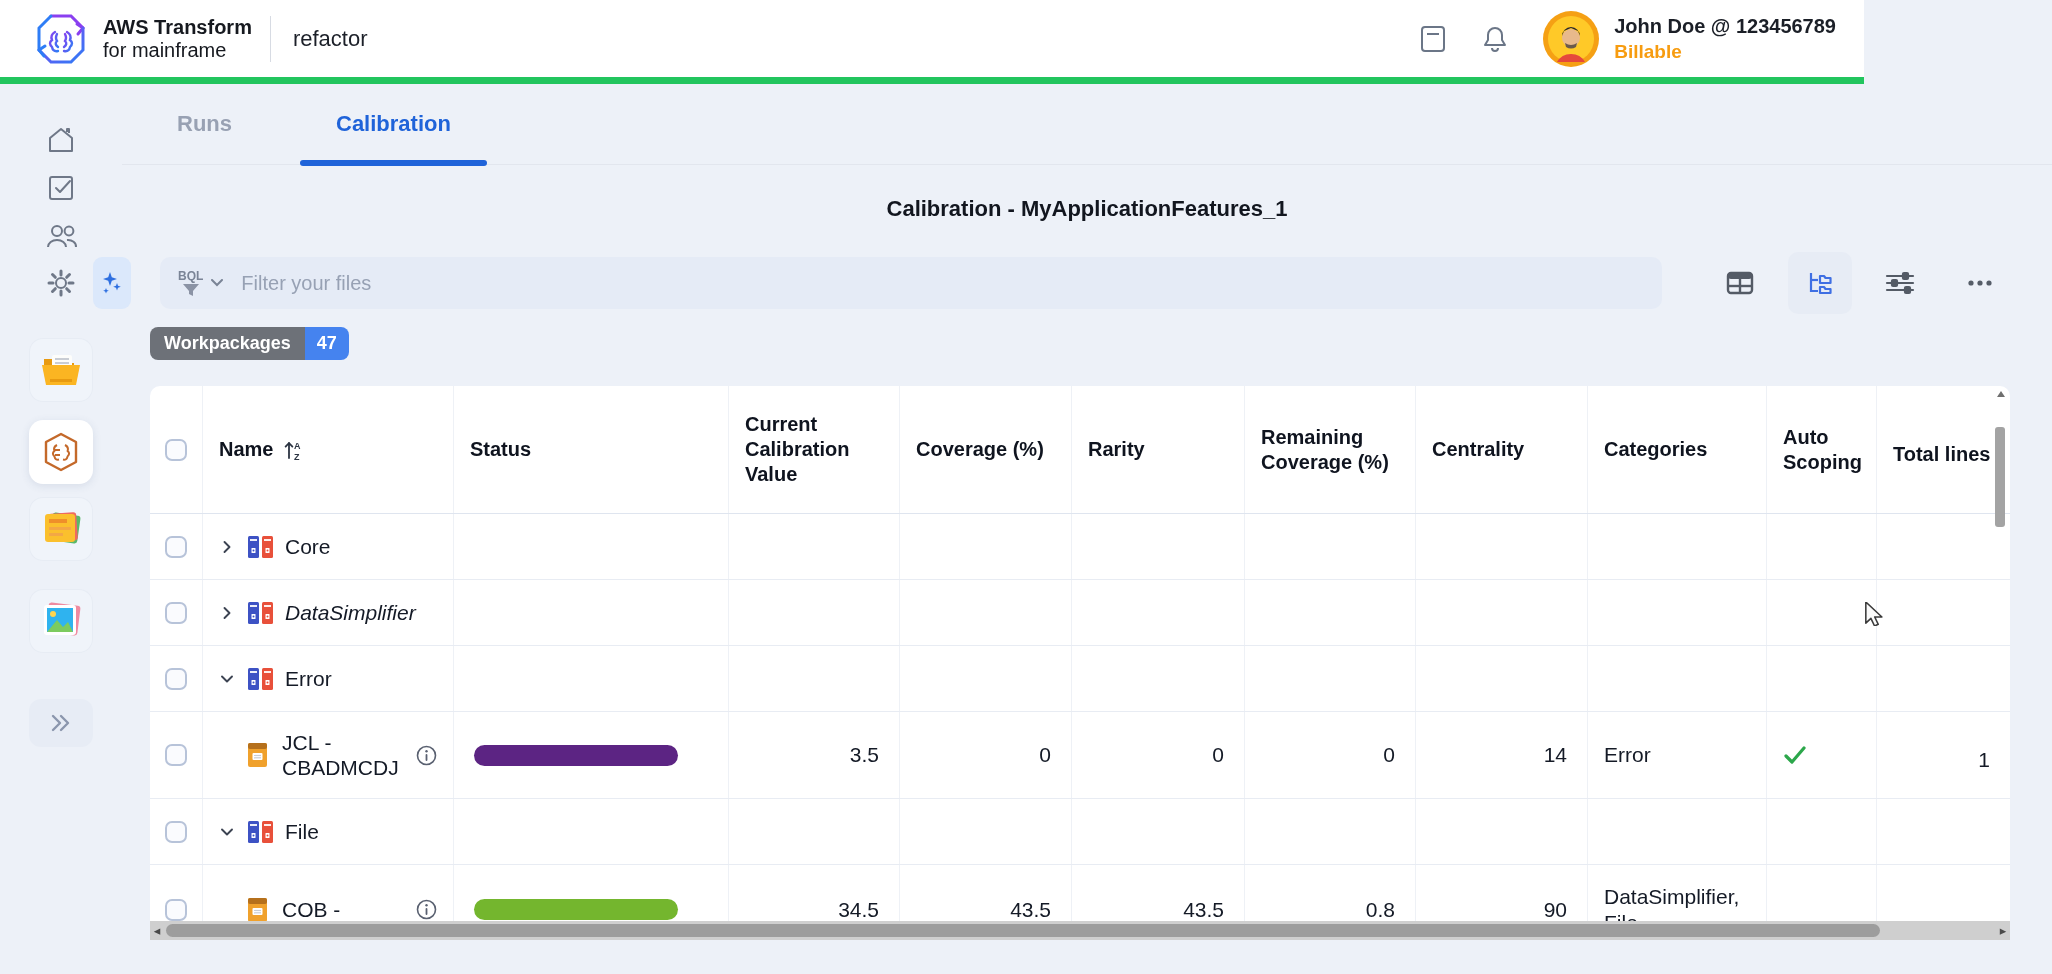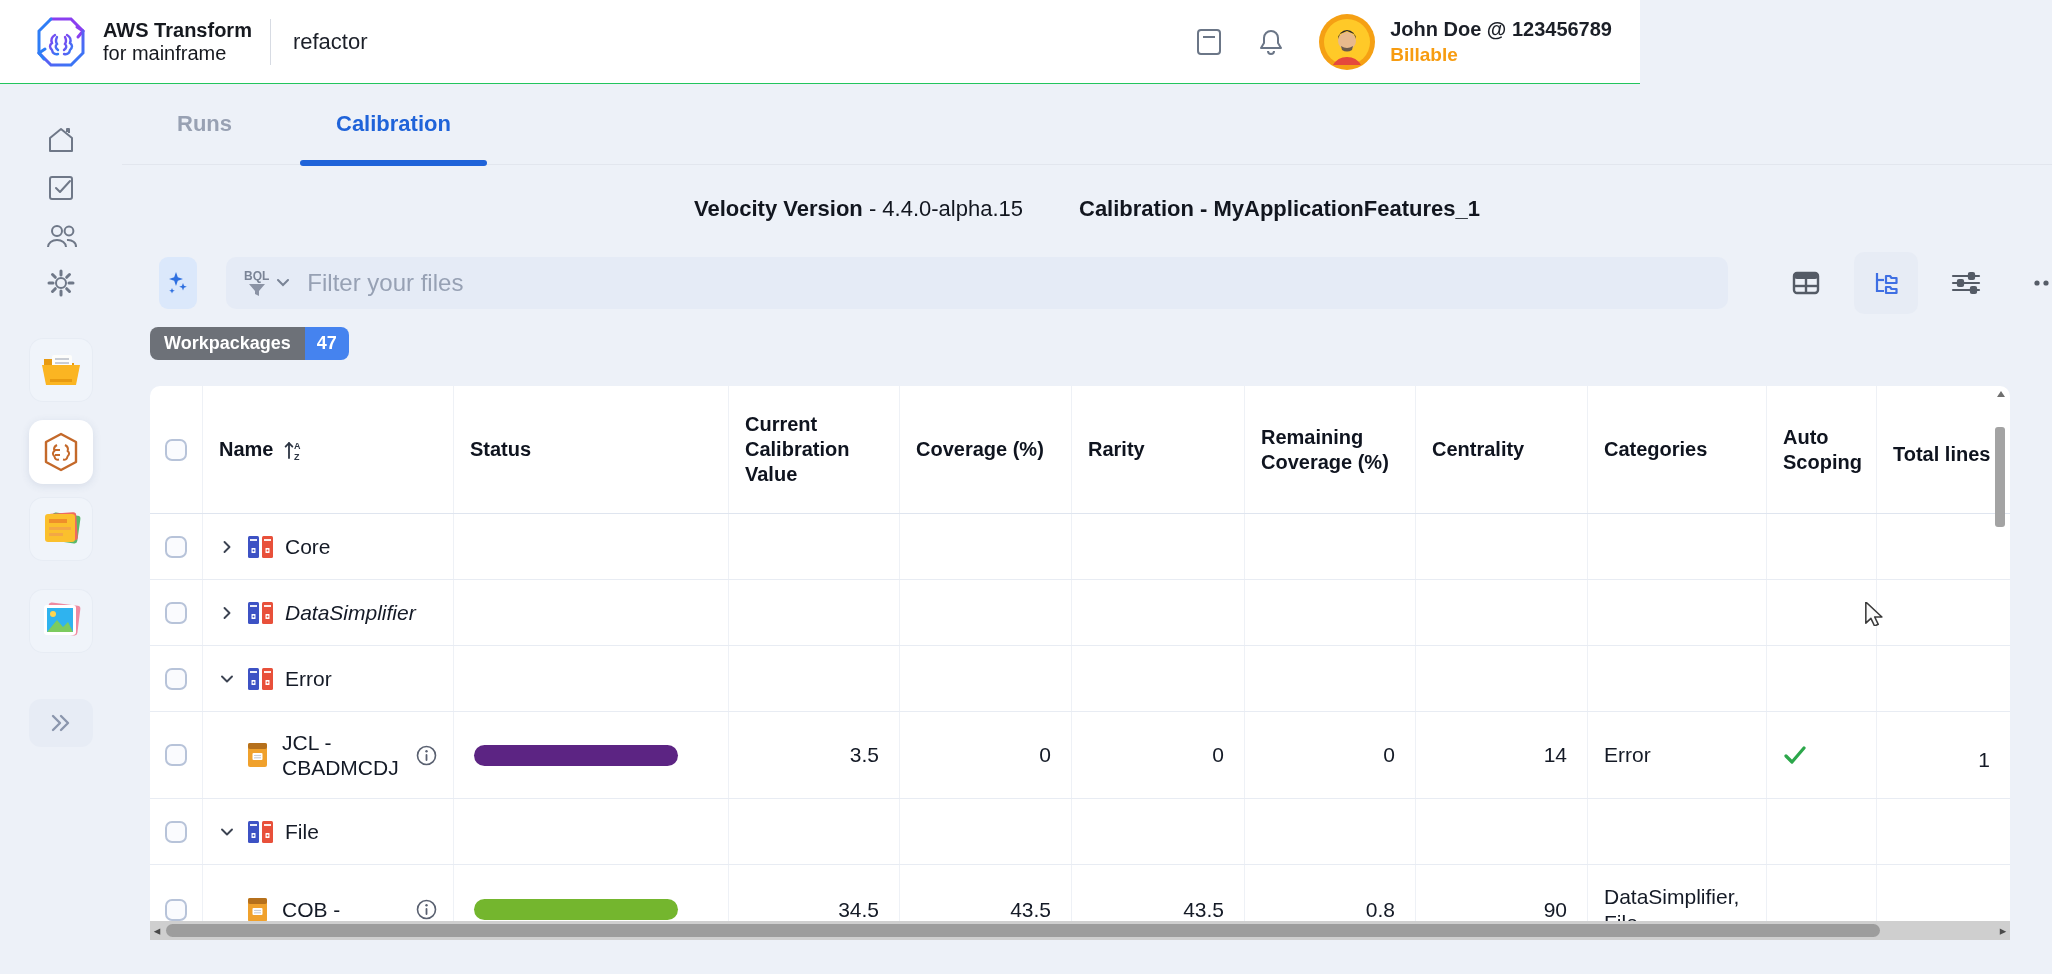--- a/index.html
+++ b/index.html
@@ -1,22 +1,22 @@
 <!DOCTYPE html>
 <html><head>
 <meta charset="utf-8">
 <style>
   html,body{margin:0;padding:0;}
   body{width:2052px;height:974px;position:relative;overflow:hidden;background:#edf1f8;
        font-family:"Liberation Sans",sans-serif;color:#141a26;}
   .stage{position:absolute;inset:0;}
 
   
-  .topbar{position:absolute;left:0;top:0;width:1640px;height:84px;background:#fff;
-          border-bottom:1px solid #22c55e;display:flex;box-sizing:border-box;}
+  .topbar{position:absolute;left:0;top:0;width:1864px;height:84px;background:#fff;
+          border-bottom:7px solid #22c55e;display:flex;box-sizing:border-box;}
   .brand{display:flex;align-items:center;margin-left:33px;}
   .brand-text{margin-left:14px;font-size:20px;line-height:23px;color:#16191f;}
   .brand-text .l1{font-weight:700;}
   .vdiv{width:1px;height:46px;background:#d7dbe3;margin:0 22px 0 18px;}
   .product{font-size:22px;color:#1c2029;}
   .topbar-right{margin-left:auto;display:flex;align-items:center;margin-right:28px;}
   .tb-icon{width:30px;height:30px;margin-right:32px;display:flex;align-items:center;justify-content:center;cursor:pointer;}
   .avatar{width:58px;height:58px;border-radius:50%;margin-right:14px;flex:none;}
   .user-block{font-size:20px;line-height:25px;}
   .user-name{font-weight:600;color:#1b1f27;}
@@ -35,27 +35,27 @@
   .main{position:absolute;left:122px;top:84px;right:0;bottom:0;}
   .tabs{position:absolute;left:0;top:0;width:100%;height:81px;border-bottom:1px solid #e2e6ee;box-sizing:border-box;display:flex;align-items:center;}
   .tab{position:relative;height:81px;display:flex;align-items:center;padding:0 38px;font-size:22px;font-weight:700;cursor:pointer;}
   .tab.inactive{color:#98a1b3;}
   .tab.active{color:#1f63d9;}
   .tab.active .underline{position:absolute;left:2px;right:2px;bottom:-1px;height:6px;border-radius:4px;background:#1f63d9;}
 
   .infoline{position:absolute;left:0;top:112px;width:100%;display:flex;justify-content:center;gap:56px;font-size:22px;color:#12161f;}
   .infoline .bold{font-weight:700;}
 
-  .toolbar{position:absolute;left:37px;top:173px;right:40px;height:52px;display:flex;align-items:center;}
+  .toolbar{position:absolute;left:20px;top:173px;right:40px;height:52px;display:flex;align-items:center;justify-content:flex-end;}
   .sparkle-btn{width:38px;height:52px;border-radius:9px;background:#dbe8fb;display:flex;align-items:center;justify-content:center;cursor:pointer;flex:none;}
   .filter-box{margin-left:29px;width:1502px;height:52px;background:#e5ebf6;border-radius:10px;display:flex;align-items:center;padding-left:18px;box-sizing:border-box;flex:none;}
   .bql{display:flex;flex-direction:column;align-items:center;line-height:1;color:#7a8496;cursor:pointer;}
   .bql .bql-label{font-size:12px;font-weight:700;margin-bottom:1px;}
   .caret{margin:0 0 0 8px;cursor:pointer;}
-  .filter-input{flex:1;border:none;outline:none;background:transparent;font-size:24px;color:#2a3140;margin-left:16px;font-family:"Liberation Sans",sans-serif;}
+  .filter-input{flex:1;border:none;outline:none;background:transparent;font-size:20px;color:#2a3140;margin-left:16px;font-family:"Liberation Sans",sans-serif;}
   .filter-input::placeholder{color:#97a1b4;}
   .view-icons{display:flex;align-items:center;margin-left:46px;gap:0;}
   .vi{width:64px;height:62px;display:flex;align-items:center;justify-content:center;cursor:pointer;border-radius:10px;}
   .vi.selected{background:#e7ecf5;}
   .vi + .vi{margin-left:16px;}
 
   .wp-badge{position:absolute;left:28px;top:243px;height:33px;display:flex;font-size:18px;font-weight:700;color:#fff;cursor:pointer;}
   .wp-badge .seg1{background:#6d7178;border-radius:8px 0 0 8px;display:flex;align-items:center;padding:0 14px;}
   .wp-badge .seg2{background:#4583ef;border-radius:0 8px 8px 0;display:flex;align-items:center;padding:0 12px;}
 
@@ -243,24 +243,20 @@
         <span>Runs</span>
       </div>
       <div style="width:28px"></div>
       <div class="tab active">
         <span>Calibration</span>
         <span class="underline"></span>
       </div>
     </div>
 
     <div class="infoline">
-      <span>
-        <span class="bold">Velocity Version</span>
-        <span>- 4.4.0-alpha.15</span>
-      </span>
       <span class="bold">Calibration - MyApplicationFeatures_1</span>
     </div>
 
     <div class="toolbar">
       <div class="sparkle-btn">
         <svg width="24" height="26" viewBox="0 0 24 26">
           <path d="M10 2 l1.8 5.2 L17 9 l-5.2 1.8 L10 16 l-1.8 -5.2 L3 9 l5.2 -1.8 Z" fill="#2e6fe0"></path>
           <path d="M17 13 l1 2.8 2.8 1 -2.8 1 -1 2.8 -1 -2.8 -2.8 -1 2.8 -1 Z" fill="#2e6fe0"></path>
           <path d="M6 18 l.8 2 2 .8 -2 .8 -.8 2 -.8 -2 -2 -.8 2 -.8 Z" fill="#2e6fe0"></path>
         </svg>

